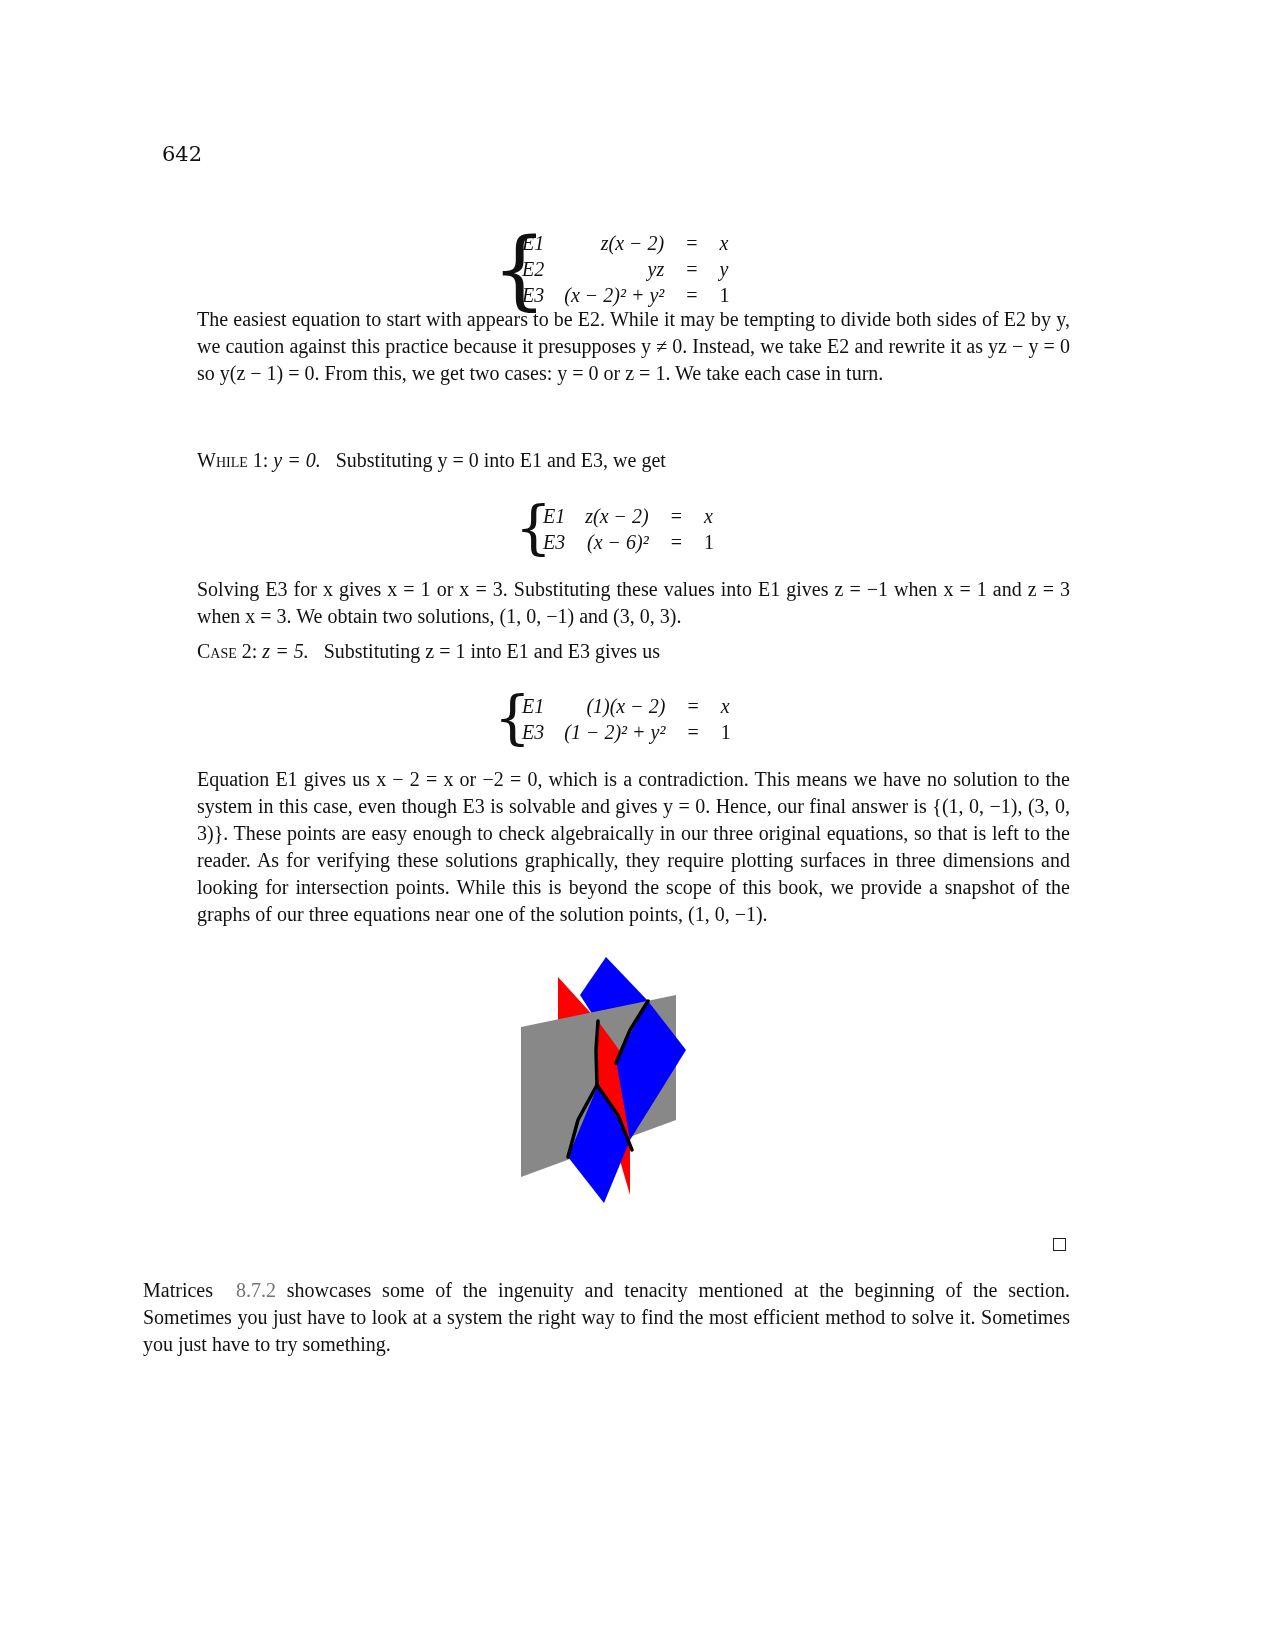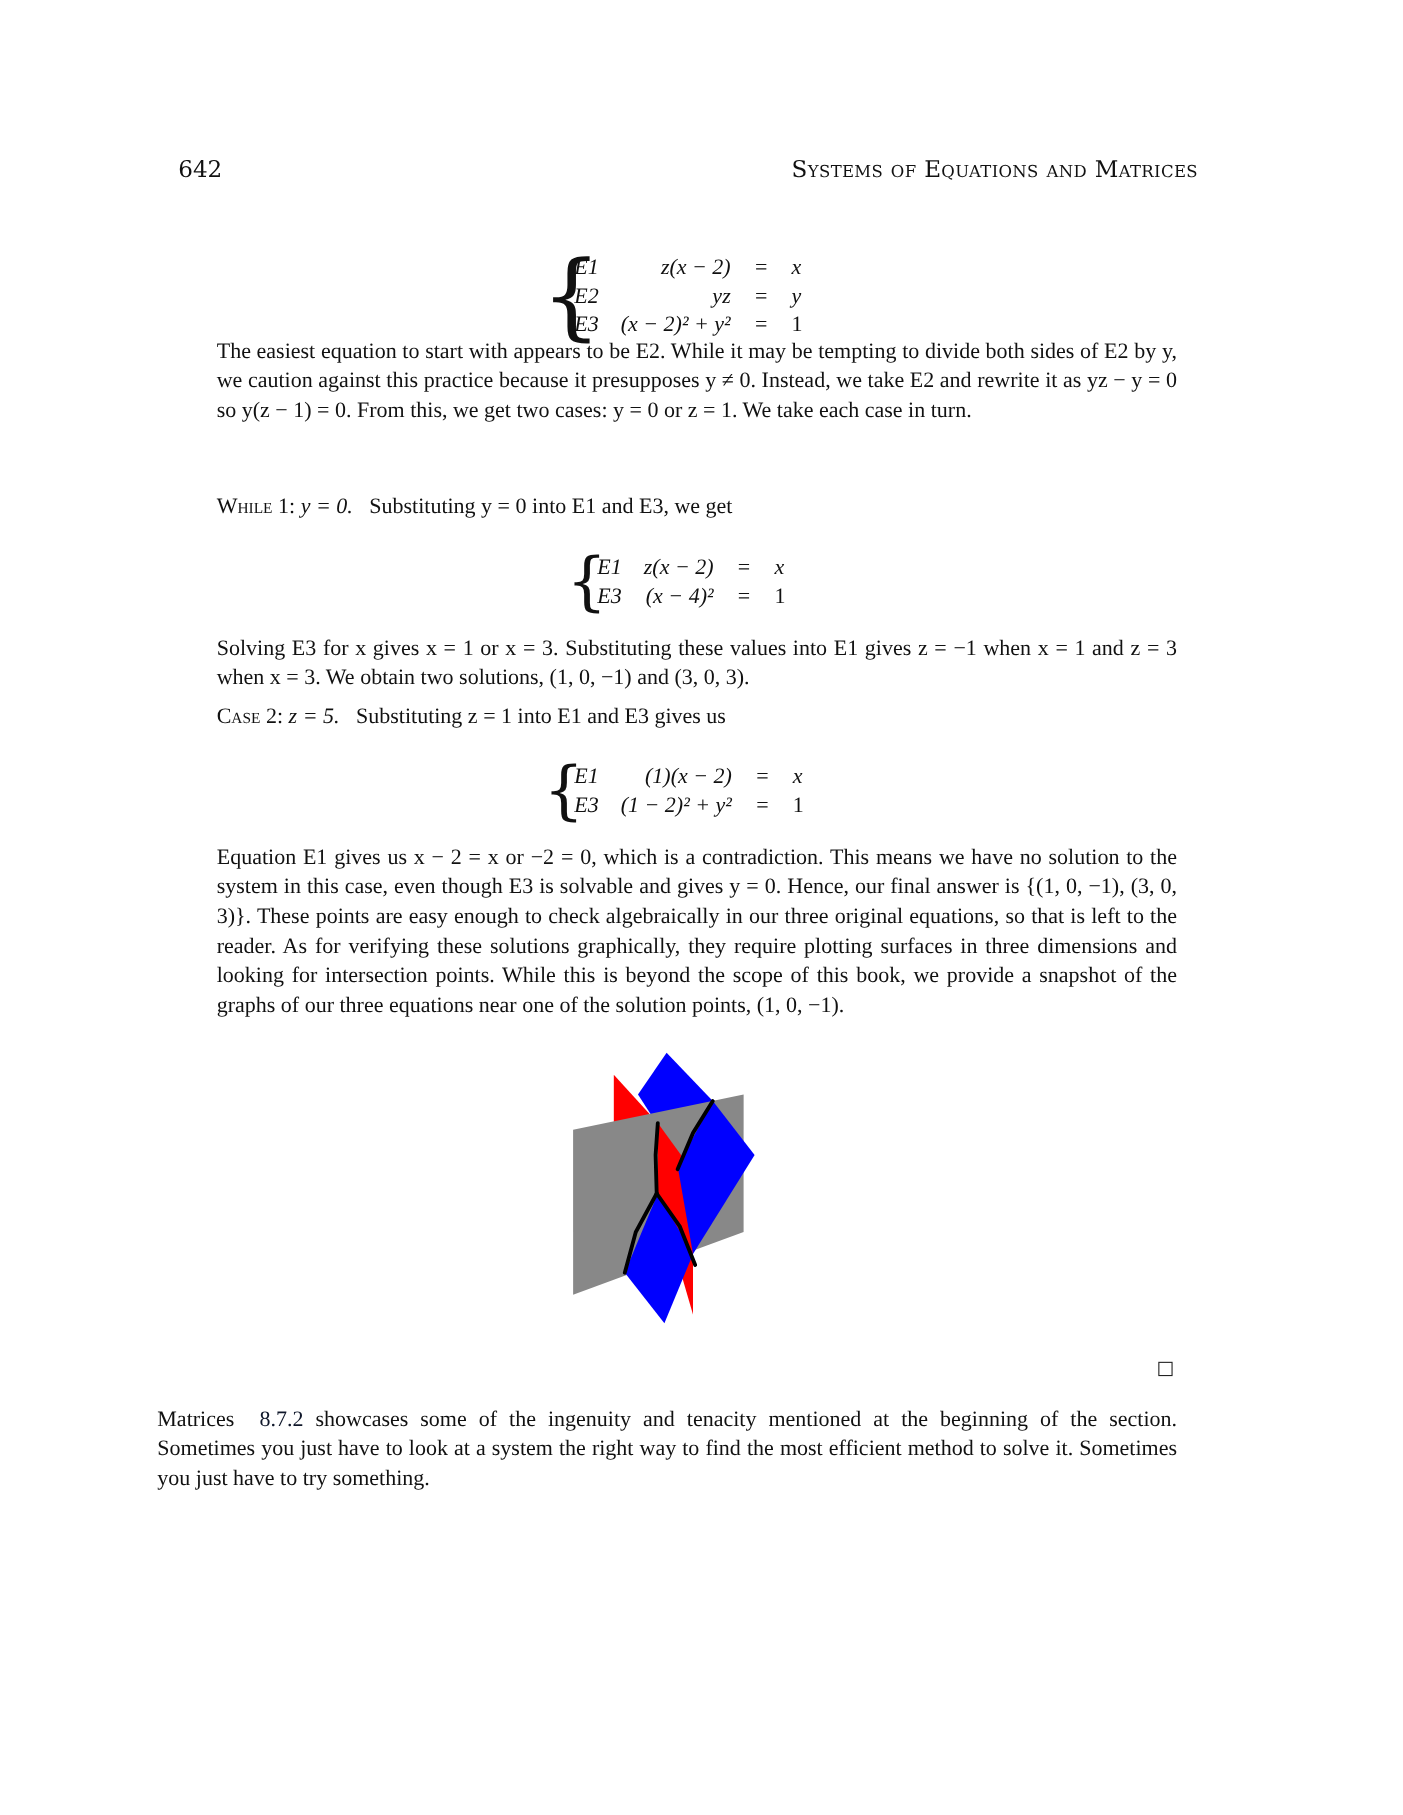--- a/index.html
+++ b/index.html
@@ -13,31 +13,30 @@
             text-align: justify; font-family: "Liberation Serif", serif; }
     .para.wide { left: 143px; width: 927px; }
     .case-label { font-variant: small-caps; }
     .sys { position: absolute; font-family: "Liberation Serif", serif; font-size: 20px; }
     .sys table { border-collapse: collapse; }
     .sys td { padding: 0 10px; line-height: 26px; white-space: nowrap; }
     .sys td.lhs { text-align: right; }
     .sys td.eq { padding: 0 12px; }
     .brace { position: absolute; font-size: 74px; line-height: 1; font-family: "DejaVu Serif", serif; }
     i { font-style: italic; text-align: right; }
-    .link { color: #0f172a; margin-left: 12px; }
+    .link { color: #737373; margin-left: 12px; }
     .qed { position: absolute; left: 1053px; top: 1238px; width: 13px; height: 13px;
            border: 1.3px solid #222; box-sizing: border-box; }
     .figure { position: absolute; left: 518px; top: 955px; width: 170px; height: 250px; }
   </style>
 </head>
 <body>
 
 <div class="abs running-head">
   <span class="page-num">642</span>
-  <span class="chapter-title">Systems of Equations and Matrices</span>
 </div>
 
 <div class="sys" style="left:492px; top:230px;">
   <span class="brace" style="left:0; top:-4px; font-size:86px;">{</span>
   <table style="margin-left:20px;">
     <tbody>
         <tr>
       <td><i>E1</i></td>
       <td class="lhs"><i>z(x − 2)</i></td>
       <td class="eq">=</td>
@@ -72,21 +71,21 @@
   <table style="margin-left:18px;">
     <tbody>
         <tr>
       <td><i>E1</i></td>
       <td class="lhs"><i>z(x − 2)</i></td>
       <td class="eq">=</td>
       <td><i>x</i></td>
     </tr>
     <tr>
       <td><i>E3</i></td>
-      <td class="lhs"><i>(x − 4)²</i></td>
+      <td class="lhs"><i>(x − 6)²</i></td>
       <td class="eq">=</td>
       <td>1</td>
     </tr>
   </tbody>
     </table>
 </div>
 
 <p class="para" style="top:576px; margin:0;">Solving E3 for x gives x = 1 or x = 3. Substituting these values into E1 gives z = −1 when x = 1 and z = 3 when x = 3. We obtain two solutions, (1, 0, −1) and (3, 0, 3).</p>
 
 <p class="para" style="top:638px; margin:0;">

